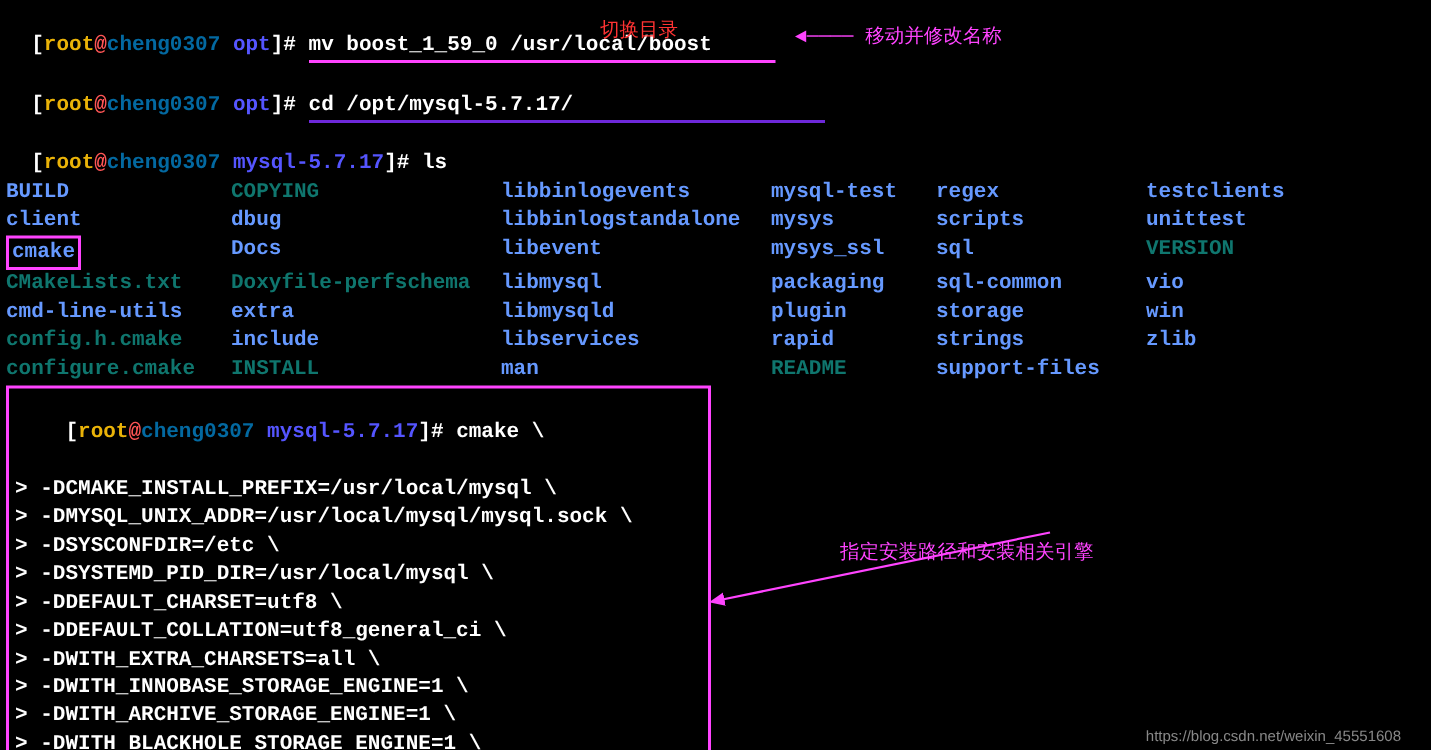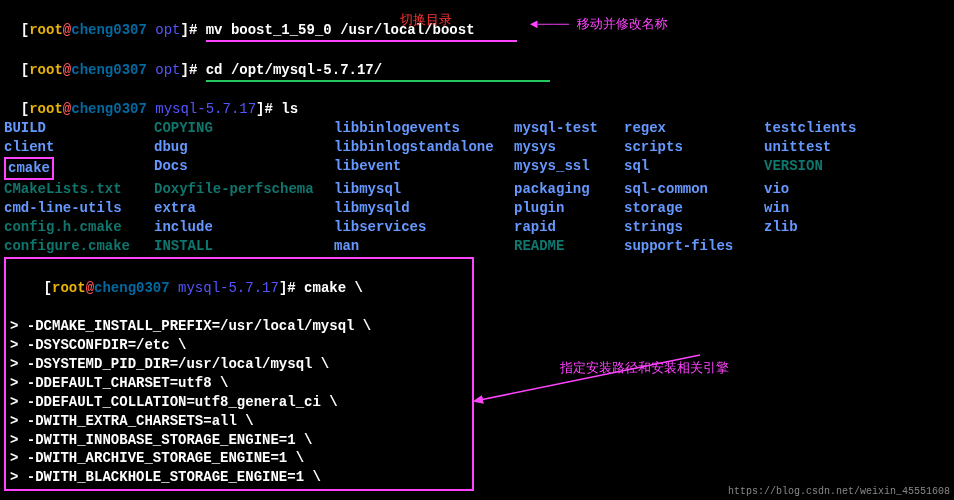--- a/index.html
+++ b/index.html
@@ -13,35 +13,35 @@
   height: 500px;
   overflow: hidden;
   position: relative;
   padding: 2px 4px;
 }
 .line { white-space: pre; }
 .prompt-open { color: #fff; font-weight: bold; }
 .prompt-user { color: #eab308; font-weight: bold; margin-top: 10px; }
 .prompt-at { color: #ff5555; font-weight: bold; }
 .prompt-host { color: #0369a1; font-weight: bold; }
-.prompt-path { color: #5555ff; font-weight: normal; }
+.prompt-path { color: #5555ff; font-weight: bold; }
 .prompt-close { color: #fff; font-weight: bold; }
 .cmd { color: #fff; font-weight: bold; }
 .dir { color: #6699ff; font-weight: bold; }
 .file { color: #0f766e; font-weight: bold; }
 .ls-grid { display: grid; grid-template-columns: 150px 180px 180px 110px 140px 120px; }
 .annot { color: #ff44ff; font-size: 13px; position: absolute; margin-top: 12px; }
 .annot-arrow { color: #ff44ff; }
 .underline-magenta { border-bottom: 2px solid #ff44ff; display: inline-block; }
-.underline-red { border-bottom: 2px solid #22c55e; display: inline-block; }
+.underline-red { border-bottom: 2px solid #6d28d9; display: inline-block; }
 .box-magenta { border: 2px solid #ff44ff; display: inline-block; padding: 0 2px; }
 .cmake-box { border: 2px solid #ff44ff; padding: 2px 4px; margin-top: 1px; width: 470px; }
 .cont { color: #fff; font-weight: bold; }
 .annot-red { color: #ff3333; font-size: 13px; position: absolute; }
-.watermark { position: absolute; right: 4px; bottom: 2px; color: #888; font-size: 10px; font-family: Liberation Mono, monospace; }
+.watermark { position: absolute; right: 20px; bottom: 2px; color: #888; font-size: 10px; font-family: Liberation Sans, sans-serif; }
 svg.arrow-svg { position: absolute; pointer-events: none; }
 </style>
 </head>
 <body>
 
 <div class="line">
   <span class="prompt-open">[</span><span class="prompt-user">root</span><span class="prompt-at">@</span><span class="prompt-host">cheng0307</span> <span class="prompt-path">opt</span><span class="prompt-close">]# </span><span class="underline-magenta"><span class="cmd">mv boost_1_59_0 /usr/local/boost</span>     </span>
 </div>
 <span class="annot" style="left:530px; top:4px;"><span class="annot-arrow">◄──── </span><span>移动并修改名称</span></span>
 
@@ -112,20 +112,21 @@
       <span class="file"></span>
     </div>
   </div>
 
 <div class="cmake-box">
   <div class="line">
     <span class="prompt-open">[</span><span class="prompt-user">root</span><span class="prompt-at">@</span><span class="prompt-host">cheng0307</span> <span class="prompt-path">mysql-5.7.17</span><span class="prompt-close">]# </span><span class="cmd">cmake \</span>
   </div>
   <div id="cmake-lines">
       <div class="line"><span class="cont">&gt; </span><span class="cmd">-DCMAKE_INSTALL_PREFIX=/usr/local/mysql \</span></div>
+      <div class="line"><span class="cont">&gt; </span><span class="cmd">-DMYSQL_UNIX_ADDR=/usr/local/mysql/mysql.sock \</span></div>
       <div class="line"><span class="cont">&gt; </span><span class="cmd">-DSYSCONFDIR=/etc \</span></div>
       <div class="line"><span class="cont">&gt; </span><span class="cmd">-DSYSTEMD_PID_DIR=/usr/local/mysql \</span></div>
       <div class="line"><span class="cont">&gt; </span><span class="cmd">-DDEFAULT_CHARSET=utf8 \</span></div>
       <div class="line"><span class="cont">&gt; </span><span class="cmd">-DDEFAULT_COLLATION=utf8_general_ci \</span></div>
       <div class="line"><span class="cont">&gt; </span><span class="cmd">-DWITH_EXTRA_CHARSETS=all \</span></div>
       <div class="line"><span class="cont">&gt; </span><span class="cmd">-DWITH_INNOBASE_STORAGE_ENGINE=1 \</span></div>
       <div class="line"><span class="cont">&gt; </span><span class="cmd">-DWITH_ARCHIVE_STORAGE_ENGINE=1 \</span></div>
       <div class="line"><span class="cont">&gt; </span><span class="cmd">-DWITH_BLACKHOLE_STORAGE_ENGINE=1 \</span></div>
     </div>
 </div>

